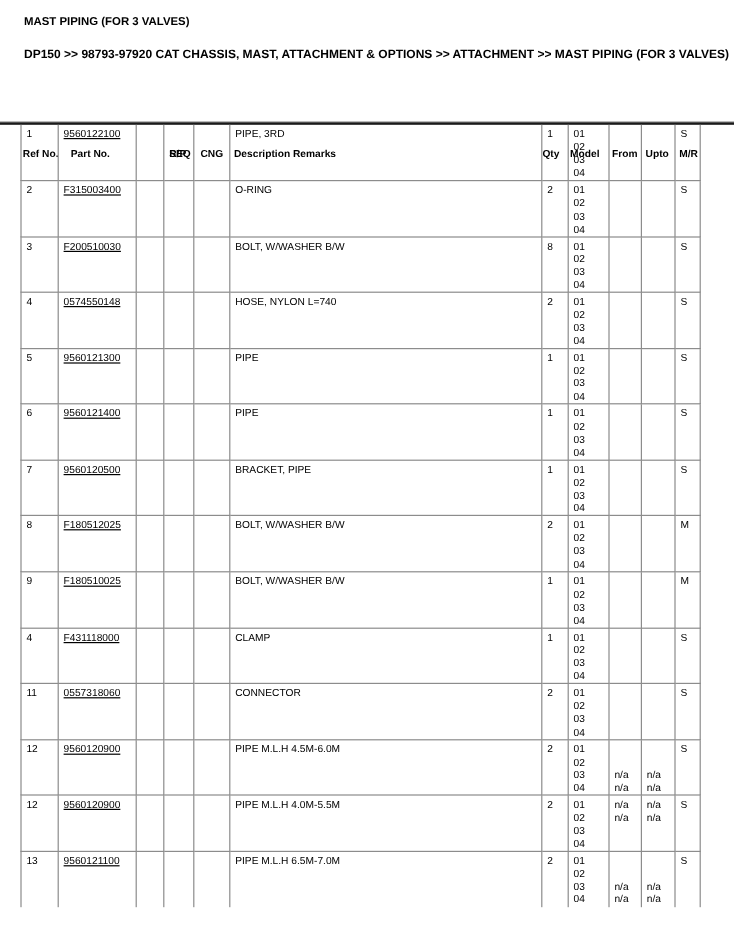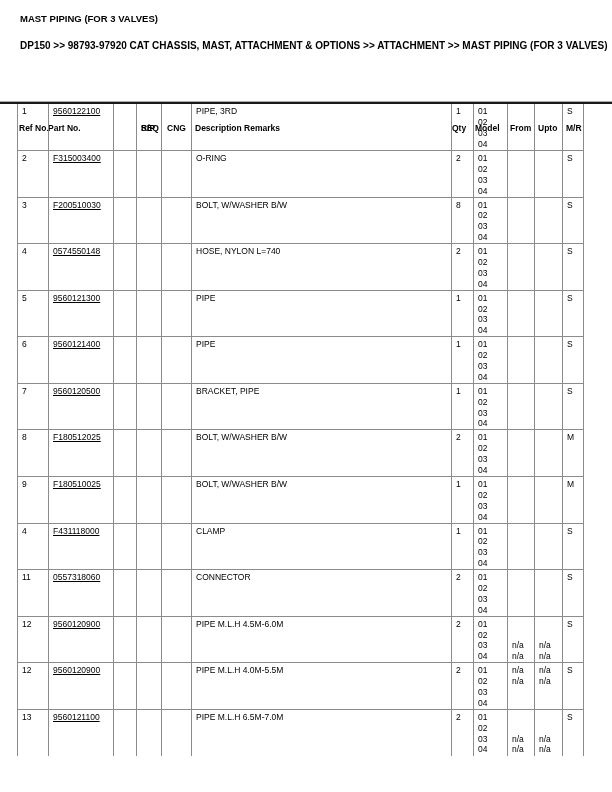--- a/index.html
+++ b/index.html
@@ -44,21 +44,21 @@
   .ml{height:10.9px;line-height:10.9px;}
 </style>
 </head>
 <body>
 
 <div class="page">
   <div class="title">MAST PIPING (FOR 3 VALVES)</div>
   <div class="breadcrumb">DP150 &gt;&gt; 98793-97920 CAT CHASSIS, MAST, ATTACHMENT &amp; OPTIONS &gt;&gt; ATTACHMENT &gt;&gt; MAST PIPING (FOR 3 VALVES)</div>
   <div class="col-headers" id="col-headers">
       <span style="left: 19px;">Ref No.</span>
-      <span style="left: 48px;">Part No.</span>
+      <span style="left: 59px;">Part No.</span>
       <span style="left: 117px; padding-left: 24px;">R/P</span>
       <span style="left: 141px; text-align: right;">SEQ</span>
       <span style="left: 167px;">CNG</span>
       <span style="left: 195px;">Description Remarks</span>
       <span style="left: 452px;">Qty</span>
       <span style="left: 475px; text-align: right;">Model</span>
       <span style="left: 510px;">From</span>
       <span style="left: 538px;">Upto</span>
       <span style="left: 566px;">M/R</span>
     </div>

